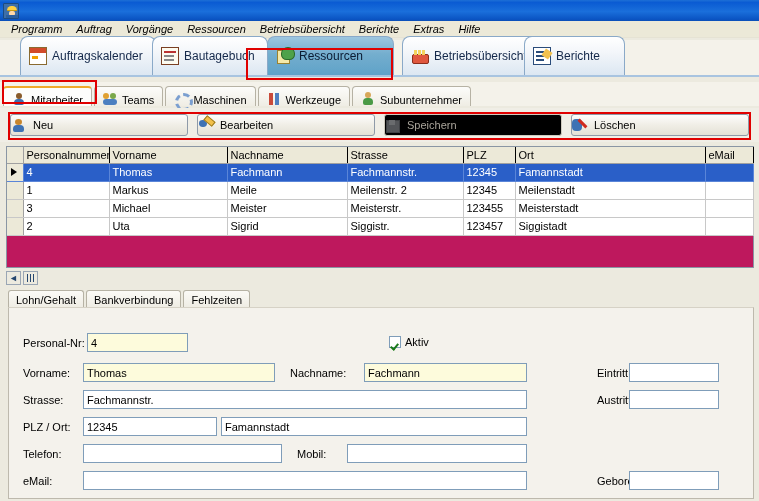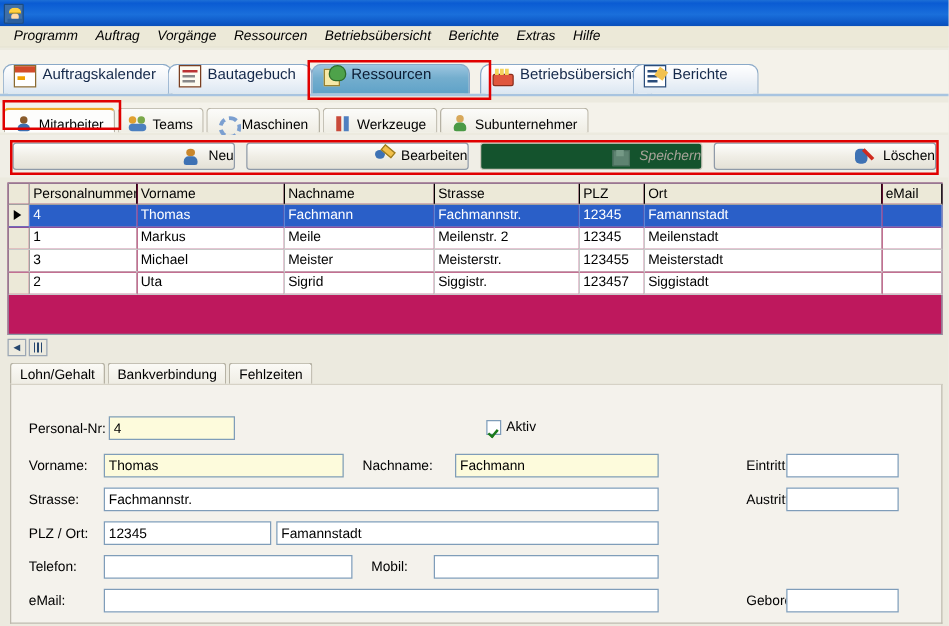--- a/index.html
+++ b/index.html
@@ -59,27 +59,27 @@
   }
   .tabstrip .strip-bg {
     position: absolute; left: 0; top: 0; width: 759px; height: 37px;
     background: #f4f2ea;
   }
   .tabstrip .baseline {
     position: absolute; left: 0; bottom: 0; width: 759px; height: 2px;
     background: #a8c4e0;
   }
   .mtab {
-    position: absolute; bottom: 2px; height: 24px;
-    display: flex; align-items: flex-start; gap: 5px;
+    position: absolute; bottom: 2px; height: 39px;
+    display: flex; align-items: center; gap: 5px;
     padding: 0 12px 0 8px;
     border: 1px solid #8aa9c8; border-bottom: none;
     border-radius: 8px 8px 0 0;
     background: linear-gradient(180deg,#ffffff 0%,#f3f6fa 40%,#dce7f2 100%);
-    font-size: 12px; color: #14284a; white-space: nowrap; cursor: default;
+    font-size: 12px; color: #14284a; white-space: nowrap; cursor: default; margin-left: 18px;
   }
   .mtab.active {
     background: linear-gradient(180deg,#9dc6e0 0%,#74aece 45%,#5fa2c8 100%);
     color: #0b1c33; font-weight: normal; z-index: 3;
   }
   .mtab .mi { width: 18px; height: 18px; position: relative; flex: 0 0 auto; }
 
   
   .ico-cal { background:#fff; border:1px solid #8a6a30; }
   .ico-cal::before{content:"";position:absolute;left:0;top:0;right:0;height:5px;background:#d24b2a;}
@@ -124,26 +124,26 @@
   .si-sub::after{content:"";position:absolute;left:2px;top:6px;width:10px;height:7px;border-radius:4px 4px 2px 2px;background:#4a9a46;}
 
   
   .toolbar {
     position: absolute; left: 0; top: 108px; width: 759px; height: 34px;
     background: #f0eee6; display: flex; align-items: center; gap: 9px;
     padding: 0 10px;
   }
   .tbtn {
     height: 22px; flex: 1 1 0; min-width: 0;
-    display: flex; align-items: center; justify-content: flex-end; gap: 7px;
+    display: flex; align-items: center; justify-content: flex-start; gap: 7px;
     border: 1px solid #8f9aa8; border-radius: 3px;
     background: linear-gradient(180deg,#fdfdfc 0%,#f0eee6 50%,#e4e1d6 100%);
     font-size: 11px; color: #000; cursor: default; white-space: nowrap;
   }
-  .tbtn.disabled { color: #a9a49a; border-color: #cfcabe; background: #14532d; font-style: italic; }
+  .tbtn.disabled { color: #a9a49a; border-color: #cfcabe; background: #000000; }
   .tbtn .bi { width: 15px; height: 15px; position: relative; flex: 0 0 auto; }
   .bi-new::before{content:"";position:absolute;left:4px;top:1px;width:7px;height:6px;border-radius:50%;background:#c8862c;}
   .bi-new::after{content:"";position:absolute;left:2px;top:7px;width:11px;height:7px;border-radius:4px 4px 2px 2px;background:#3e72b4;}
   .bi-edit::before{content:"";position:absolute;left:1px;top:2px;width:8px;height:7px;border-radius:50% 50% 4px 4px;background:#3e72b4;}
   .bi-edit::after{content:"";position:absolute;left:6px;top:0px;width:9px;height:4px;background:#f2c04a;transform:rotate(40deg);border:1px solid #9a7a20;}
   .bi-save::before{content:"";position:absolute;left:1px;top:2px;width:12px;height:11px;background:#b9bdc4;border:1px solid #8c9097;}
   .bi-save::after{content:"";position:absolute;left:4px;top:2px;width:6px;height:5px;background:#eceff3;}
   .bi-del::before{content:"";position:absolute;left:0px;top:1px;width:10px;height:12px;border-radius:4px;background:#3e72b4;}
   .bi-del::after{content:"";position:absolute;left:5px;top:4px;width:11px;height:3px;background:#d02a1e;transform:rotate(45deg);box-shadow:0 0 0 0 transparent;}
   .bi-imp::before{content:"";position:absolute;left:2px;top:1px;width:7px;height:6px;border-radius:50%;background:#d2a04a;}

